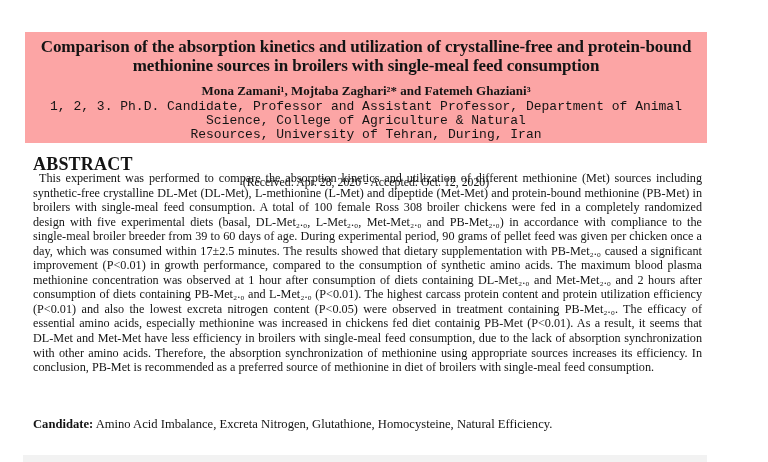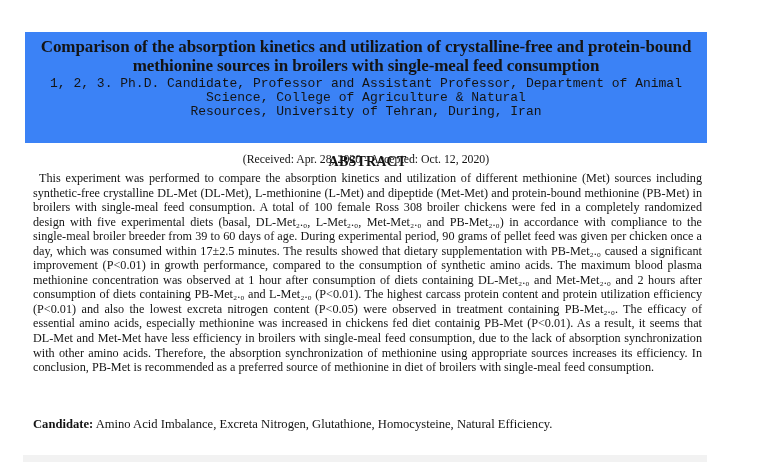--- a/index.html
+++ b/index.html
@@ -14,21 +14,21 @@
     overflow: hidden;
     font-family: "Liberation Serif", "DejaVu Serif", serif;
     color: #141414;
   }
   .title-block {
     position: absolute;
     left: 25px;
     top: 32px;
     width: 682px;
     height: 111px;
-    background: #3b82f6;
+    background: #fca5a5;
     text-align: center;
     box-sizing: border-box;
     padding: 6px 10px 0 10px;
   }
   .paper-title {
     font-size: 17px;
     font-weight: bold;
     line-height: 18.5px;
     letter-spacing: -0.1px;
   }
@@ -49,22 +49,21 @@
   .received-line {
     font-size: 11.8px;
     line-height: 14px;
     margin-top: 33px;
   }
   .abstract-heading {
     position: absolute;
     left: 33px;
     width: 669px;
     top: 154px;
-    text-align: center;
-    font-size: 14px;
+    font-size: 18px;
     font-weight: bold;
     letter-spacing: 0.2px;
   }
   .abstract-body {
     position: absolute;
     left: 33px;
     width: 669px;
     top: 171px;
     font-size: 12.2px;
     line-height: 14.55px;
@@ -89,20 +88,21 @@
     width: 684px;
     height: 8px;
     background: #f2f2f2;
   }
 </style>
 </head>
 <body>
 
 <div class="title-block">
   <div class="paper-title">Comparison of the absorption kinetics and utilization of crystalline-free and protein-bound methionine sources in broilers with single-meal feed consumption</div>
+  <div class="authors-line">Mona Zamani¹, Mojtaba Zaghari²* and Fatemeh Ghaziani³</div>
   <div class="affiliation-line first">1, 2, 3. Ph.D. Candidate, Professor and Assistant Professor, Department of Animal Science, College of Agriculture &amp; Natural</div>
   <div class="affiliation-line">Resources, University of Tehran, During, Iran</div>
   <div class="received-line">(Received: Apr. 28, 2020 - Accepted: Oct. 12, 2020)</div>
 </div>
 
 <div class="abstract-heading">ABSTRACT</div>
 
 <div class="abstract-body">This experiment was performed to compare the absorption kinetics and utilization of different methionine (Met) sources including synthetic-free crystalline DL-Met (DL-Met), L-methionine (L-Met) and dipeptide (Met-Met) and protein-bound methionine (PB-Met) in broilers with single-meal feed consumption. A total of 100 female Ross 308 broiler chickens were fed in a completely randomized design with five experimental diets (basal, DL-Met₂.₀, L-Met₂.₀, Met-Met₂.₀ and PB-Met₂.₀) in accordance with compliance to the single-meal broiler breeder from 39 to 60 days of age. During experimental period, 90 grams of pellet feed was given per chicken once a day, which was consumed within 17±2.5 minutes. The results showed that dietary supplementation with PB-Met₂.₀ caused a significant improvement (P&lt;0.01) in growth performance, compared to the consumption of synthetic amino acids. The maximum blood plasma methionine concentration was observed at 1 hour after consumption of diets containing DL-Met₂.₀ and Met-Met₂.₀ and 2 hours after consumption of diets containing PB-Met₂.₀ and L-Met₂.₀ (P&lt;0.01). The highest carcass protein content and protein utilization efficiency (P&lt;0.01) and also the lowest excreta nitrogen content (P&lt;0.05) were observed in treatment containing PB-Met₂.₀. The efficacy of essential amino acids, especially methionine was increased in chickens fed diet containig PB-Met (P&lt;0.01). As a result, it seems that DL-Met and Met-Met have less efficiency in broilers with single-meal feed consumption, due to the lack of absorption synchronization with other amino acids. Therefore, the absorption synchronization of methionine using appropriate sources increases its efficiency. In conclusion, PB-Met is recommended as a preferred source of methionine in diet of broilers with single-meal feed consumption.</div>
 
 <div class="keywords-line"><span class="keywords-label">Candidate:</span><span> Amino Acid Imbalance, Excreta Nitrogen, Glutathione, Homocysteine, Natural Efficiency.</span></div>

